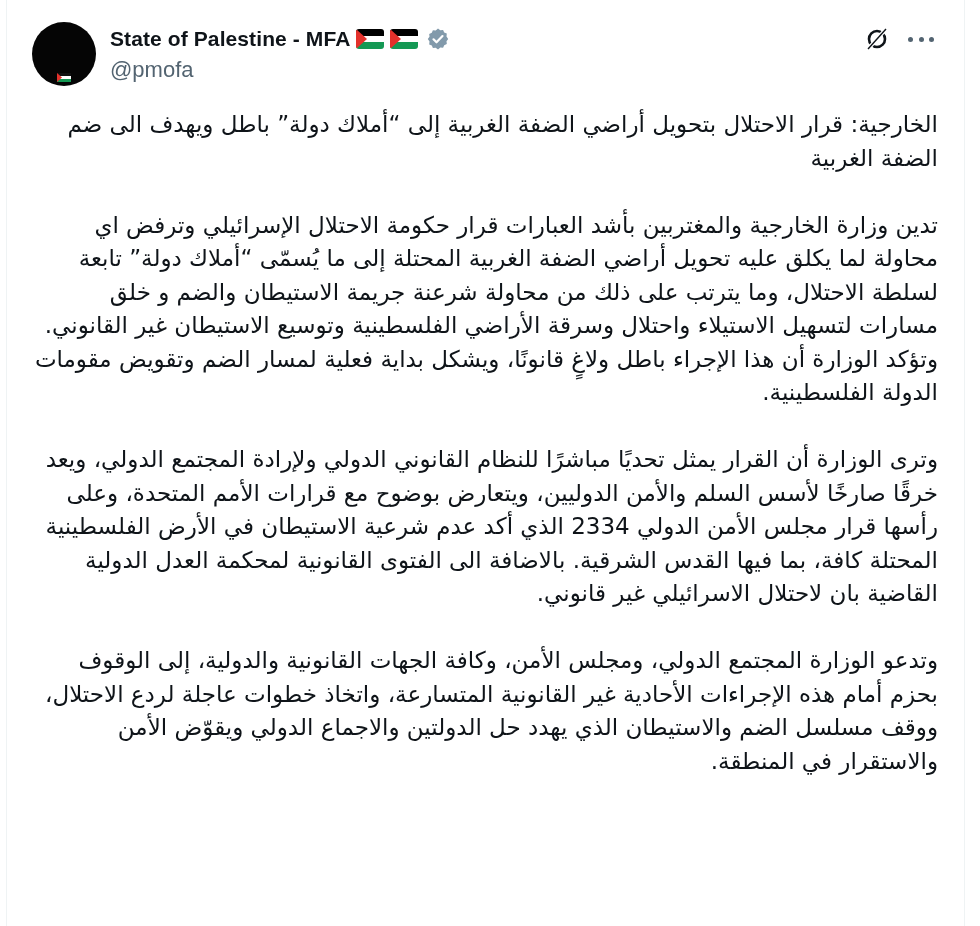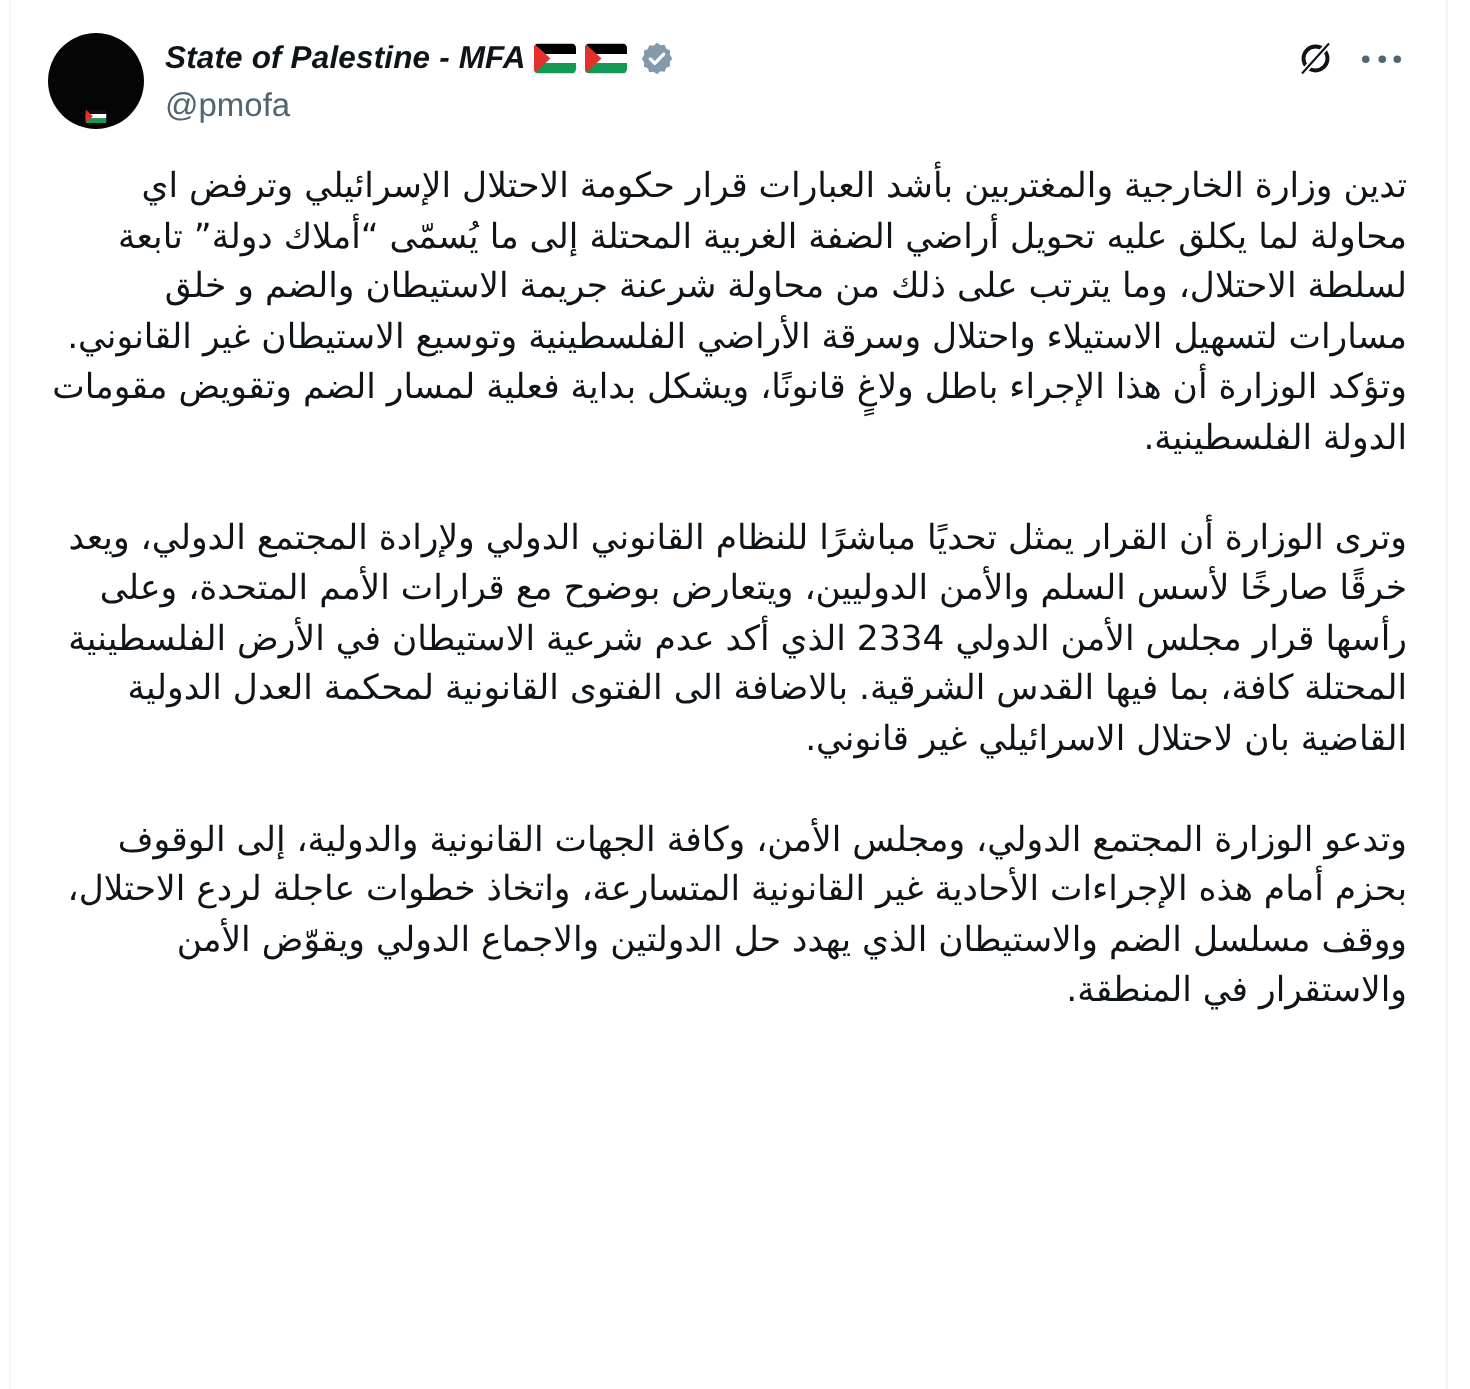--- a/index.html
+++ b/index.html
@@ -2,21 +2,21 @@
 <html><head>
 <meta charset="utf-8">
 <style>
   html, body { margin: 0; padding: 0; background: #ffffff; }
   body { width: 980px; height: 926px; overflow: hidden; position: relative; font-family: "DejaVu Sans", sans-serif; color: #0f1419; }
   .left-rule { position: absolute; left: 6px; top: 0; width: 1px; height: 926px; background: #eff3f4; }
   .right-rule { position: absolute; left: 964px; top: 0; width: 1px; height: 926px; background: #eff3f4; }
   .header { position: absolute; left: 32px; top: 22px; width: 920px; height: 66px; }
   .avatar { position: absolute; left: 0; top: 0; width: 64px; height: 64px; border-radius: 50%; background: #050505; overflow: hidden; cursor: pointer; }
   .avatar .mini-flag { position: absolute; left: 25px; top: 51px; width: 14px; height: 9px; }
-  .name-row { position: absolute; left: 78px; top: 2px; height: 30px; display: flex; align-items: center; gap: 6px; font-style: italic; }
+  .name-row { position: absolute; left: 78px; top: 2px; height: 30px; display: flex; align-items: center; gap: 6px; }
   .display-name { font-family: "Liberation Sans", sans-serif; font-weight: 700; font-size: 21px; color: #0f1419; letter-spacing: 0.1px; cursor: pointer; }
   .flag { width: 28px; height: 20px; border-radius: 3px; overflow: hidden; display: inline-block; }
   .verified { width: 24px; height: 24px; display: inline-block; margin-left: 2px; }
   .handle { position: absolute; left: 78px; top: 35px; font-family: "Liberation Sans", sans-serif; font-size: 22px; color: #536471; cursor: pointer; }
   .actions { position: absolute; right: 18px; top: 4px; display: flex; align-items: center; gap: 18px; }
   .grok-icon { width: 26px; height: 26px; cursor: pointer; }
   .more-icon { width: 26px; height: 26px; display: flex; align-items: center; justify-content: space-between; cursor: pointer; }
   .more-icon span { width: 5px; height: 5px; border-radius: 50%; background: #536471; display: block; }
   .tweet-body { position: absolute; left: 30px; top: 108px; width: 908px; direction: rtl; text-align: right; font-family: "DejaVu Sans", sans-serif; font-size: 23px; line-height: 33.5px; color: #0f1419; }
   .para { margin: 0 0 33.5px 0; white-space: pre-wrap; }
@@ -67,16 +67,17 @@
     </svg>
     <div class="more-icon">
       <span></span>
       <span></span>
       <span></span>
     </div>
   </div>
 </div>
 
 <div class="tweet-body">
+  <p class="para">الخارجية: قرار الاحتلال بتحويل أراضي الضفة الغربية إلى “أملاك دولة” باطل ويهدف الى ضم الضفة الغربية</p>
   <p class="para">تدين وزارة الخارجية والمغتربين بأشد العبارات قرار حكومة الاحتلال الإسرائيلي وترفض اي محاولة لما يكلق عليه تحويل أراضي الضفة الغربية المحتلة إلى ما يُسمّى “أملاك دولة” تابعة لسلطة الاحتلال، وما يترتب على ذلك من محاولة شرعنة جريمة الاستيطان والضم و خلق مسارات لتسهيل الاستيلاء واحتلال وسرقة الأراضي الفلسطينية وتوسيع الاستيطان غير القانوني. وتؤكد الوزارة أن هذا الإجراء باطل ولاغٍ قانونًا، ويشكل بداية فعلية لمسار الضم وتقويض مقومات الدولة الفلسطينية.</p>
   <p class="para">وترى الوزارة أن القرار يمثل تحديًا مباشرًا للنظام القانوني الدولي ولإرادة المجتمع الدولي، ويعد خرقًا صارخًا لأسس السلم والأمن الدوليين، ويتعارض بوضوح مع قرارات الأمم المتحدة، وعلى رأسها قرار مجلس الأمن الدولي 2334 الذي أكد عدم شرعية الاستيطان في الأرض الفلسطينية المحتلة كافة، بما فيها القدس الشرقية. بالاضافة الى الفتوى القانونية لمحكمة العدل الدولية القاضية بان لاحتلال الاسرائيلي غير قانوني.</p>
   <p class="para">وتدعو الوزارة المجتمع الدولي، ومجلس الأمن، وكافة الجهات القانونية والدولية، إلى الوقوف بحزم أمام هذه الإجراءات الأحادية غير القانونية المتسارعة، واتخاذ خطوات عاجلة لردع الاحتلال، ووقف مسلسل الضم والاستيطان الذي يهدد حل الدولتين والاجماع الدولي ويقوّض الأمن والاستقرار في المنطقة.</p>
 </div>
 
 </body></html>

